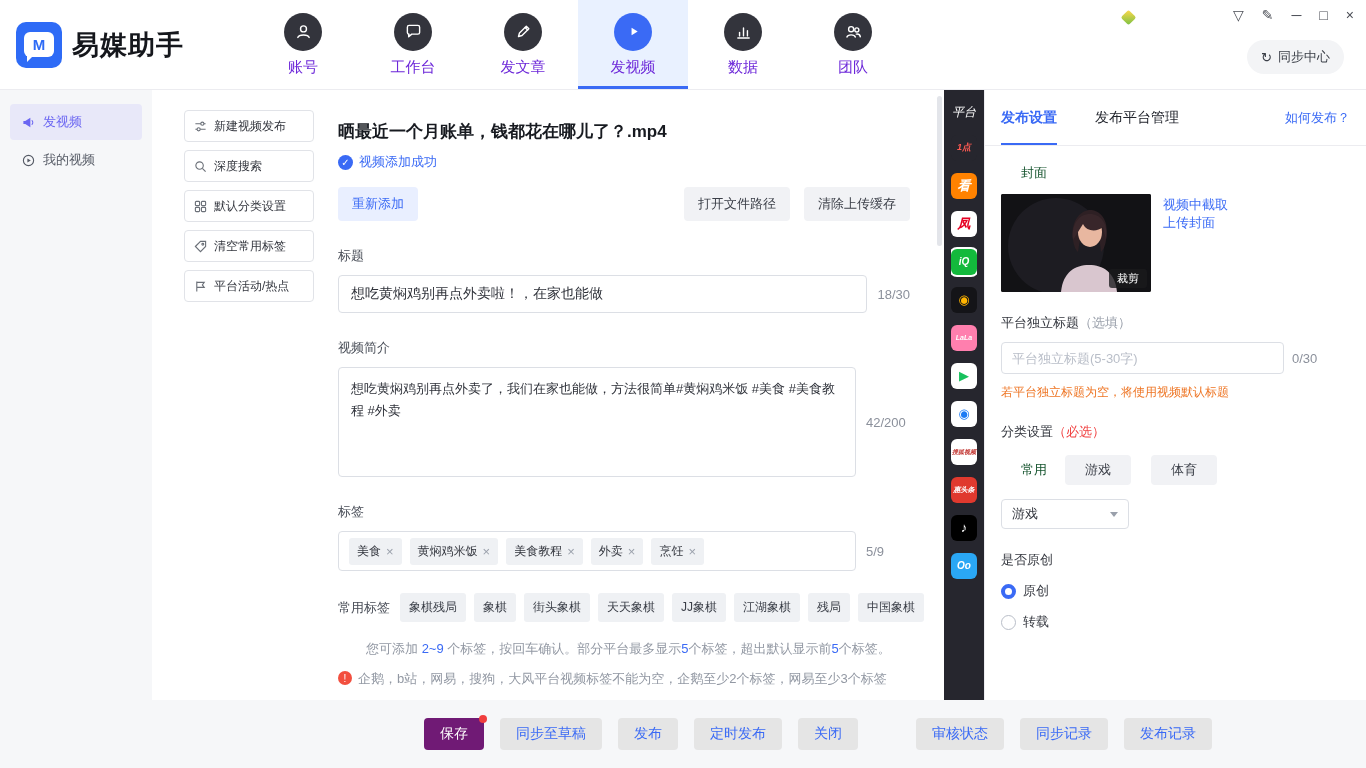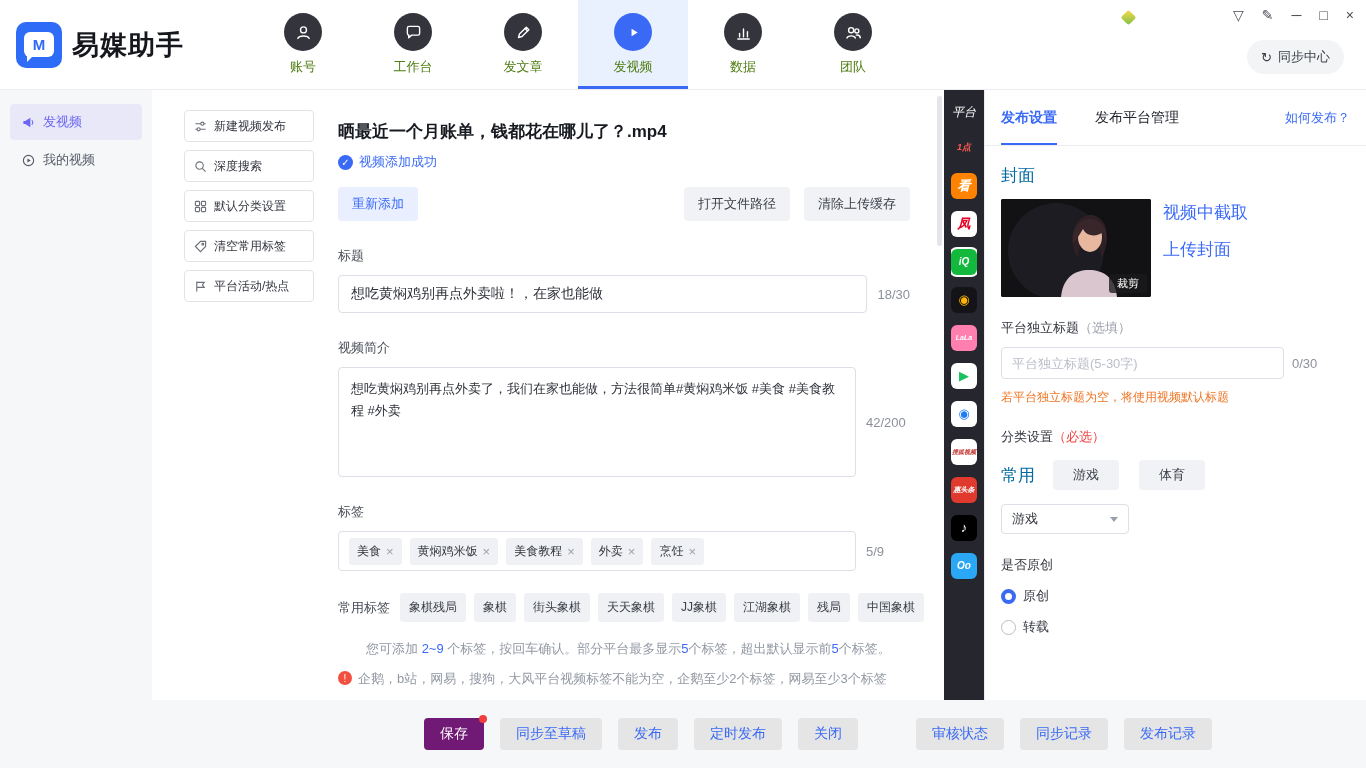--- a/index.html
+++ b/index.html
@@ -11,21 +11,21 @@
   .logo{width:46px;height:46px;margin-left:16px;background:#2e6bf6;border-radius:10px;display:flex;align-items:center;justify-content:center;flex-shrink:0;}
   .logo-bubble{width:30px;height:25px;background:#fff;border-radius:6px;display:flex;align-items:center;justify-content:center;position:relative;font-weight:700;color:#2e6bf6;font-size:15px;}
   .logo-bubble::after{content:"";position:absolute;left:3px;bottom:-5px;border:5px solid transparent;border-top-color:#fff;border-left-color:#fff;}
   .app-title{font-size:27px;font-weight:700;color:#15171c;margin-left:10px;letter-spacing:1px;}
   .nav{display:flex;margin-left:64px;height:100%;}
   .nav-item{width:110px;display:flex;flex-direction:column;align-items:center;justify-content:center;gap:7px;cursor:pointer;position:relative;}
   .nav-item.active{background:#e9f1ff;}
   .nav-item.active::after{content:"";position:absolute;bottom:0;left:0;right:0;height:3px;background:#3a6af5;}
   .nav-ic{width:38px;height:38px;border-radius:50%;background:#33343c;display:flex;align-items:center;justify-content:center;}
   .nav-item.active .nav-ic{background:#3a6af5;}
-  .nav-label{font-size:13px;color:#4d7c0f;}
+  .nav-label{font-size:15px;color:#6d28d9;}
   .plugin{position:absolute;top:12px;right:232px;width:11px;height:11px;background:linear-gradient(135deg,#ffd84d,#7ac143);border-radius:2px;transform:rotate(45deg);cursor:pointer;}
   .win-icons{position:absolute;top:8px;right:12px;display:flex;gap:18px;align-items:center;color:#4a4d55;font-size:14px;}
   .win-ic{cursor:pointer;line-height:1;}
   .sync-btn{position:absolute;top:40px;right:22px;background:#f3f4f6;border-radius:17px;padding:8px 14px;display:flex;gap:6px;align-items:center;font-size:13px;color:#3c4049;cursor:pointer;}
 
   
   .body-row{display:flex;height:610px;}
   .sidebar{width:152px;background:#f6f7f9;padding-top:12px;flex-shrink:0;}
   .side-item{height:36px;margin:2px 10px;border-radius:4px;display:flex;align-items:center;gap:8px;padding:0 12px;font-size:13px;color:#565b66;cursor:pointer;}
   .side-item.active{background:#e8e8f9;color:#6b66f2;}
@@ -69,25 +69,25 @@
   .p-icon.sel{box-shadow:0 0 0 2px #ffffff;}
 
   
   .right-panel{width:382px;background:#fff;border-left:1px solid #ececf0;flex-shrink:0;overflow:hidden;}
   .r-tabs{display:flex;align-items:center;padding:0 16px;height:56px;border-bottom:1px solid #ececf0;}
   .r-tab{font-size:14px;color:#23262e;margin-right:38px;cursor:pointer;position:relative;height:100%;display:flex;align-items:center;}
   .r-tab.active{color:#3a6af5;font-weight:700;}
   .r-tab.active::after{content:"";position:absolute;bottom:0;left:0;right:0;height:2px;background:#3a6af5;}
   .how-link{margin-left:auto;color:#3a6af5;font-size:13px;cursor:pointer;}
   .r-body{padding:18px 16px;}
-  .r-label{font-size:17px;color:#0369a1;}
+  .r-label{font-size:13px;color:#14532d;margin-left:20px;}
   .cover-row{display:flex;margin-top:12px;gap:12px;}
   .thumb{width:150px;height:98px;background:#141416;position:relative;border-radius:2px;overflow:hidden;flex-shrink:0;cursor:pointer;}
   .crop-btn{position:absolute;right:4px;bottom:4px;background:rgba(25,25,28,.78);color:#fff;font-size:11px;padding:2px 8px;border-radius:3px;cursor:pointer;}
-  .cover-links{display:flex;flex-direction:column;gap:14px;font-size:17px;color:#3a6af5;padding-top:2px;}
+  .cover-links{display:flex;flex-direction:column;font-size:13px;color:#3a6af5;padding-top:2px;}
   .cover-links span{cursor:pointer;}
   .r-section-label{margin-top:22px;font-size:13px;color:#33363e;}
   .opt-gray{color:#9aa0ab;}
   .req-red{color:#f03e3e;}
   .indep-row{display:flex;align-items:center;gap:8px;margin-top:10px;}
   .indep-input{width:283px;height:32px;border:1px solid #dcdfe5;border-radius:4px;padding:0 10px;font-size:13px;color:#333;font-family:inherit;outline:none;}
   .indep-input::placeholder{color:#b9bec8;}
   .orange-note{margin-top:10px;font-size:12px;color:#ee7524;}
   .cat-row{display:flex;align-items:center;gap:18px;margin-top:14px;}
   .cat-quick{display:flex;gap:20px;}

